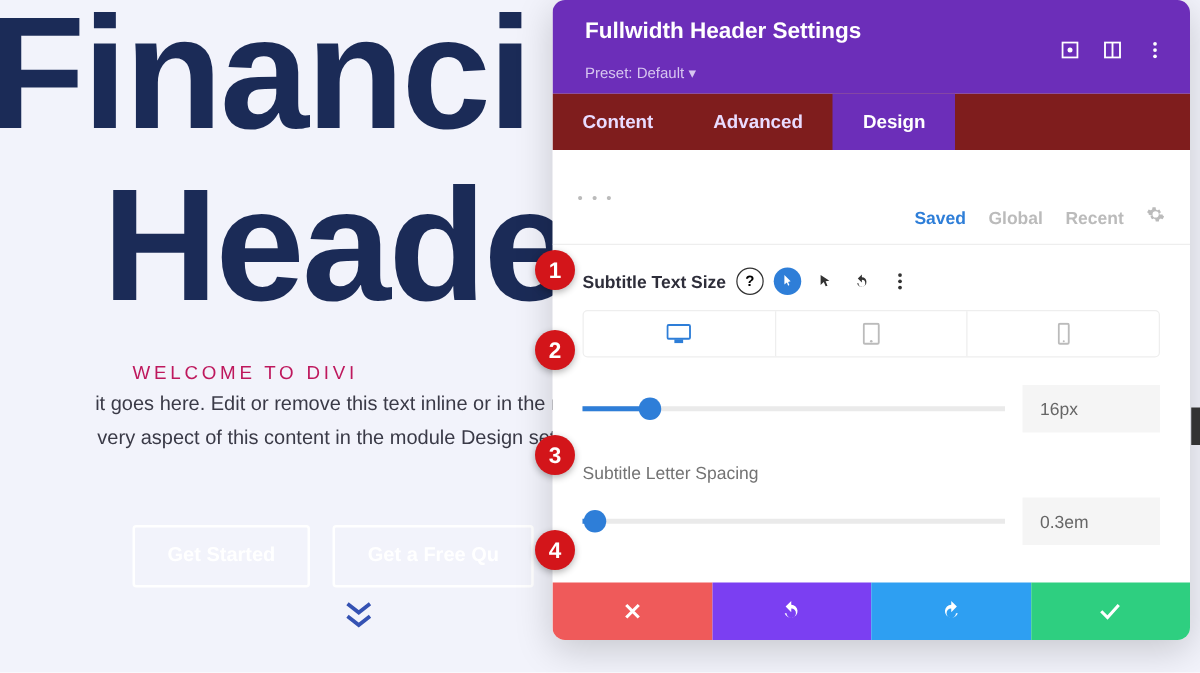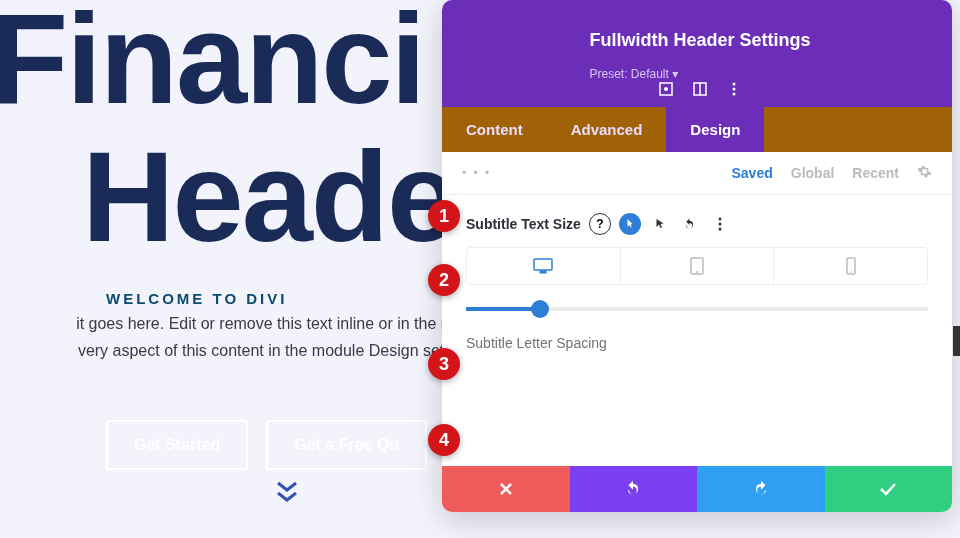--- a/index.html
+++ b/index.html
@@ -22,23 +22,23 @@
     line-height: 1.05;
     letter-spacing: -2px;
     white-space: nowrap;
   }
   .headline-1 { position: absolute; top: -8px; left: -10px; }
   .headline-2 { position: absolute; top: 130px; left: 82px; }
   .subtitle {
     position: absolute;
     top: 290px;
     left: 106px;
-    color: #0c4a6e;
+    color: #be185d;
     font-size: 15px;
-    font-weight: 700;
+    font-weight: 400;
     letter-spacing: 3px;
     text-transform: uppercase;
   }
   .body-text {
     position: absolute;
     top: 310px;
     left: -36px;
     color: #3a3a47;
     font-size: 16px;
     line-height: 1.7;
@@ -80,51 +80,50 @@
     background: #fff;
     border-radius: 10px;
     box-shadow: 0 8px 30px rgba(0,0,0,.18);
     overflow: hidden;
     display: flex;
     flex-direction: column;
   }
   .panel-header {
     background: #6c2eb9;
     color: #fff;
-    padding: 30px 20px 10px 26px;
+    padding: 14px 20px 10px 26px;
     display: flex;
     align-items: center;
     justify-content: space-between;
-    flex-direction: column;
   }
   .panel-title { font-size: 18px; font-weight: 600; }
   .panel-preset { font-size: 12px; color: #d7c6f0; margin-top: 16px; }
   .hdr-icons { display: flex; gap: 18px; align-items: center; }
   .hdr-icons span { width: 16px; height: 16px; display:inline-flex; align-items:center; justify-content:center; }
   .tabs {
-    background: #a16207;
+    background: #7f1d1d;
     display: flex;
   }
   .tab {
     color: #e9dcff;
     padding: 14px 24px;
     font-size: 15px;
     font-weight: 600;
     cursor: pointer;
   }
   .tab.active { background: #6c2eb9; color: #fff; }
   .sub-bar {
     display: flex;
     align-items: center;
     justify-content: space-between;
     padding: 12px 20px;
     border-bottom: 1px solid #eee;
   }
   .dots { color: #bbb; letter-spacing: 2px; font-size: 12px; }
-  .sub-links { display:flex; gap:18px; align-items:center; font-size:14px; font-weight:600; color:#bbb;}
+  .sub-links { display:flex; gap:18px; align-items:center; font-size:14px; font-weight:600; color:#bbb;margin-top:32px;}
   .sub-links .saved { color: #2e7ed8; }
   .gear { font-size: 15px; color:#bbb; }
 
   .panel-body {
     padding: 18px 24px 0 24px;
     flex: 1;
     overflow: hidden;
   }
   .field-label-row { display:flex; align-items:center; gap:8px; margin-bottom:12px;text-align:right; }
   .field-label { color:#2e2e3a; font-size:14px; font-weight:600; }
@@ -316,23 +315,31 @@
             <circle cx="5" cy="15" r="0.8" fill="#bbb"></circle>
           </svg>
       </div>
     </div>
 
     <div class="slider-row">
       <div class="slider-track">
         <div class="slider-fill" style="width:16%;"></div>
         <div class="slider-thumb" style="left:16%;"></div>
       </div>
+      <div class="val-box">16px</div>
     </div>
 
     <div class="section-label">Subtitle Letter Spacing</div>
+    <div class="slider-row">
+      <div class="slider-track">
+        <div class="slider-fill" style="width:3%;"></div>
+        <div class="slider-thumb" style="left:3%;"></div>
+      </div>
+      <div class="val-box">0.3em</div>
+    </div>
 
   </div>
 
   <div class="panel-footer">
     <div class="foot-btn foot-red">
       <svg width="16" height="16" viewBox="0 0 16 16">
           <path stroke="#fff" stroke-width="2.5" d="M3 3l10 10M13 3L3 13"></path>
         </svg>
     </div>
     <div class="foot-btn foot-purple">

